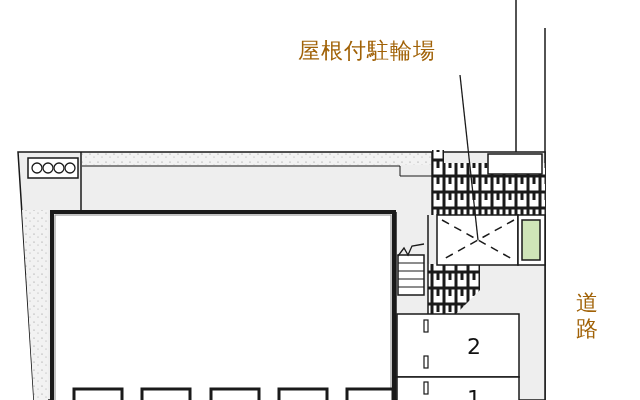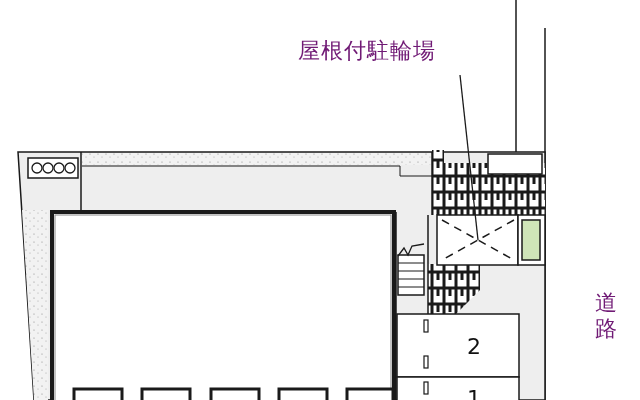--- a/index.html
+++ b/index.html
@@ -1,20 +1,20 @@
 <!DOCTYPE html>
 <html><head>
 <meta charset="utf-8">
 <style>
   html,body{margin:0;padding:0;background:#fff;}
   body{width:640px;height:400px;position:relative;overflow:hidden;font-family:"DejaVu Sans",sans-serif;}
   svg{position:absolute;left:0;top:0;}
-  .label{position:absolute;color:#701a75;font-family:Liberation Serif, serif;}
+  .label{position:absolute;color:#a16207;font-family:Liberation Serif, serif;}
   .bike-label{left:298px;top:36px;font-size:22px;letter-spacing:1px;}
-  .road-label{left:575px;top:290px;font-size:22px;line-height:26px;width:24px;text-align:center;margin-left:19px;}
+  .road-label{left:575px;top:290px;font-size:22px;line-height:26px;width:24px;text-align:center;}
   .slot-num{position:absolute;font-size:22px;color:#111;font-family:"DejaVu Sans",sans-serif;}
 </style>
 </head>
 <body>
 
 <svg width="640" height="400" viewBox="0 0 640 400">
   <defs>
     <pattern id="dots" width="8" height="8" patternUnits="userSpaceOnUse">
       <rect width="8" height="8" fill="#f2f2f2"></rect>
       <circle cx="2" cy="2" r="0.6" fill="#888"></circle>

